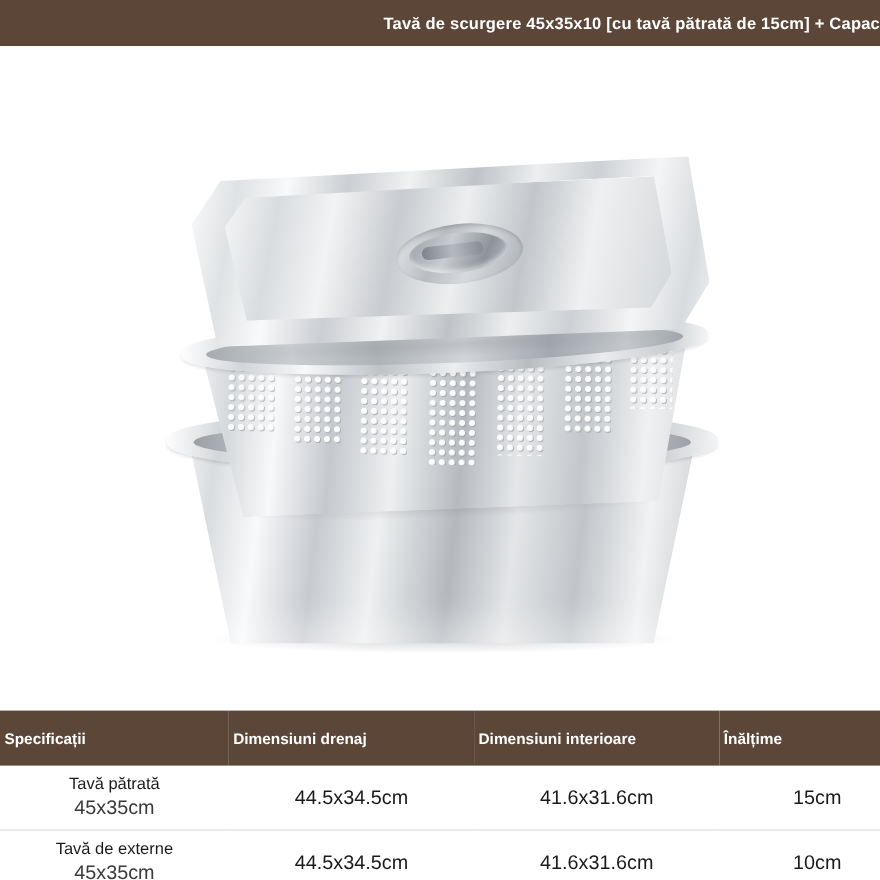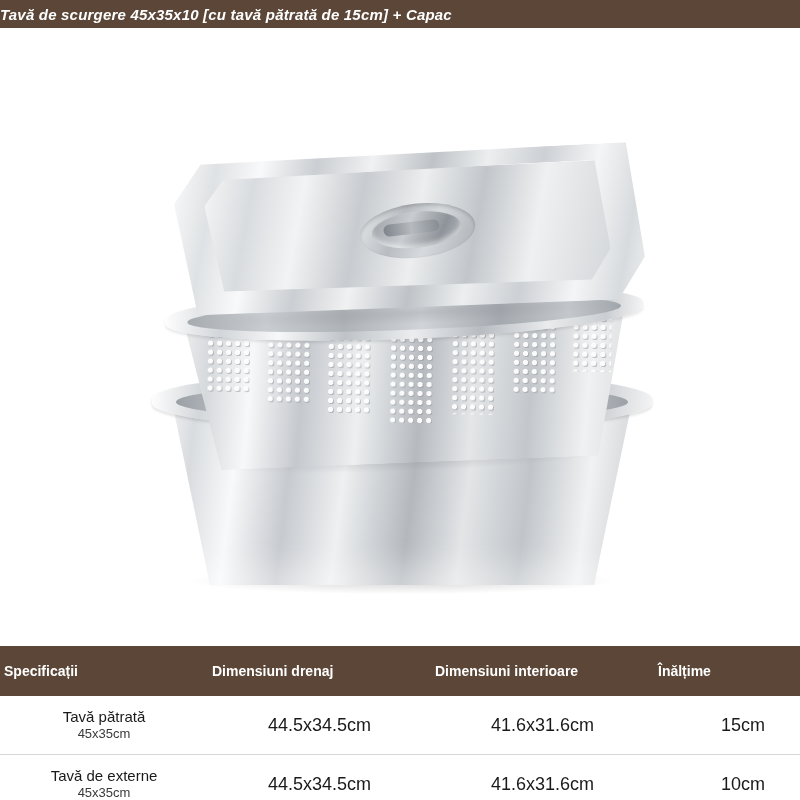--- a/index.html
+++ b/index.html
@@ -13,27 +13,26 @@
     font-family: "Liberation Sans", sans-serif;
     overflow: hidden;
     position: relative;
   }
 
   
   .header-banner {
     position: absolute;
     top: 0; left: 0;
     width: 800px;
-    height: 28px;
+    height: 42px;
     background: #5b4637;
     display: flex;
     align-items: center;
-    justify-content: flex-start;
+    justify-content: flex-end;
     box-sizing: border-box;
-    font-style: italic;
   }
   .header-banner .title {
     color: #ffffff;
     font-size: 15px;
     font-weight: bold;
     letter-spacing: 0.2px;
     white-space: nowrap;
   }
 
   
@@ -254,21 +253,21 @@
     color: #1a1a1a;
     padding: 2px 4px;
   }
   .spec-table tbody tr:last-child td { border-bottom: none; }
   .cell-label {
     font-size: 15px;
     line-height: 1.25;
   }
   .cell-label .sub {
     display: block;
-    font-size: 13px;
+    font-size: 18px;
     color: #3a3a3a;
   }
   .cell-value {
     font-size: 18px;
   }
   .col-a { width: 200px; }
   .col-b { width: 215px; }
   .col-c { width: 215px; }
   .col-d { width: 170px; }
 </style>

